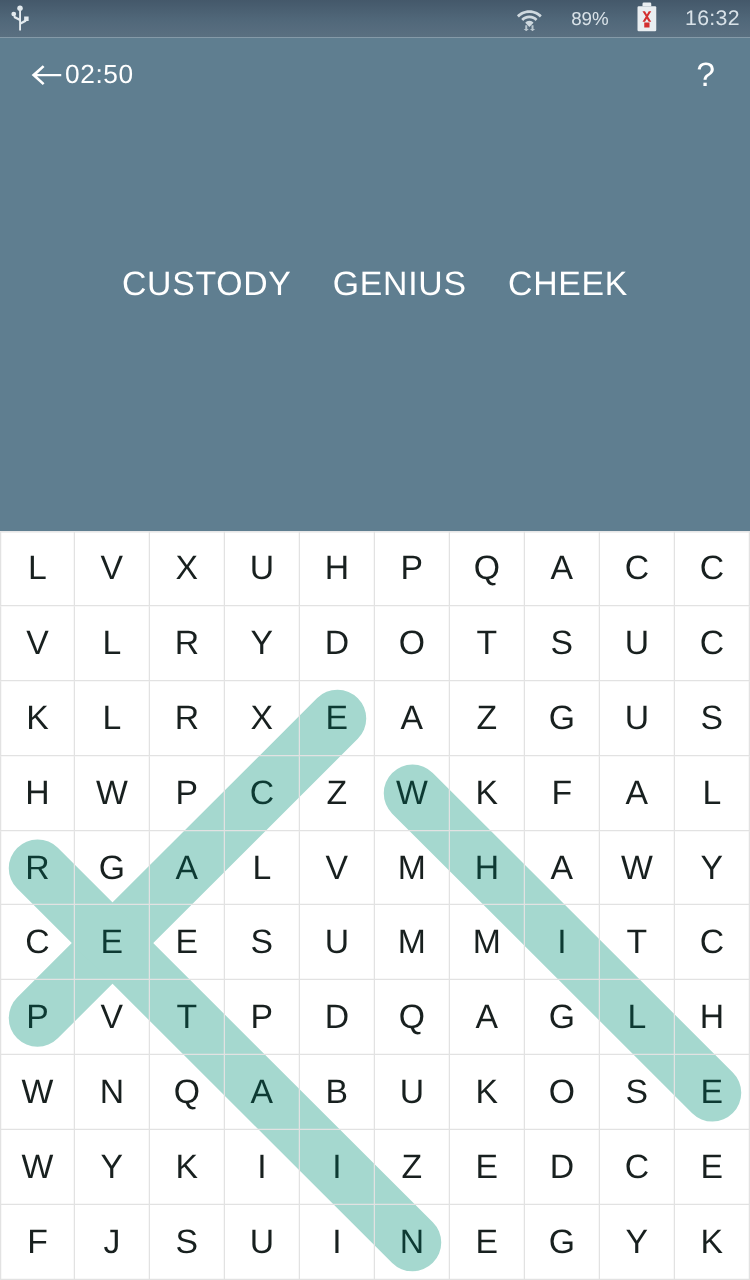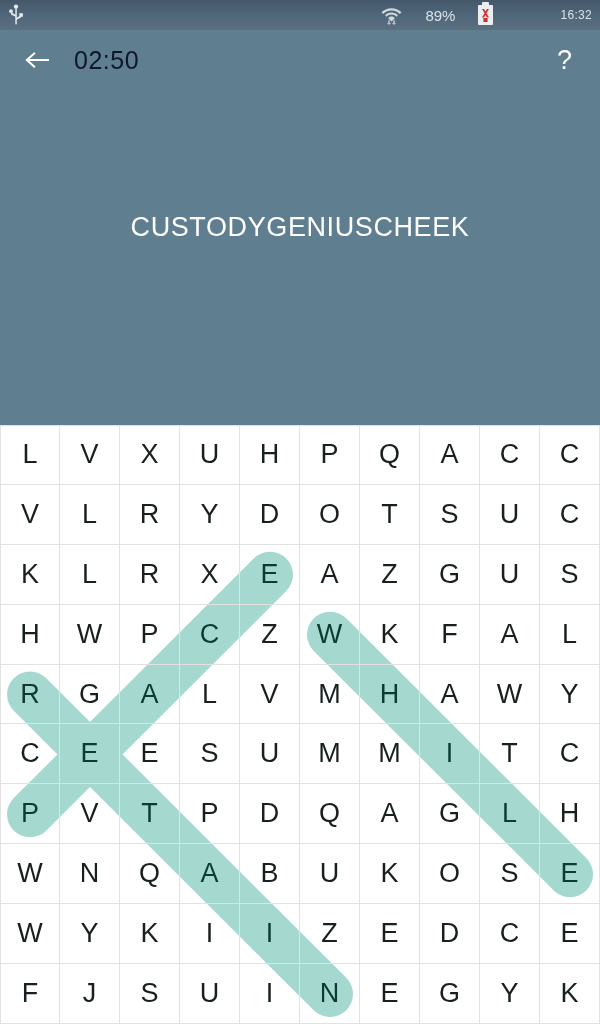--- a/index.html
+++ b/index.html
@@ -15,23 +15,22 @@
   .statusbar {
     position:absolute; top:0; left:0;
     width:600px; height:30px;
     background:linear-gradient(to bottom,#44586a 0%,#51687a 55%,#5a7081 100%);
     display:flex; align-items:center;
     padding:0 8px;
   }
   .sb-left { display:flex; align-items:center; gap:6px; }
   .sb-right { margin-left:auto; display:flex; align-items:center; gap:23px; }
   .sb-text {
-    color:#d9e2e8; font-size:12px; letter-spacing:.3px;
+    color:#d9e2e8; font-size:17px; letter-spacing:.3px;
     font-family:"Liberation Sans", sans-serif;
-    margin-left:44px;
   }
   .sb-pct { color:#d9e2e8; font-size:15px; }
   .icon-usb, .icon-wifi { display:block; }
   .batt-icon {
     width:15px; height:20px;
     background:#e9eef1;
     border-radius:1px;
     position:relative;
     display:flex; align-items:center; justify-content:center;
   }
@@ -49,33 +48,33 @@
   .appbar {
     height:60px; display:flex; align-items:center;
     padding:0 22px;
   }
   .back-arrow {
     width:30px; height:30px;
     display:flex; align-items:center; justify-content:center;
     cursor:pointer;
   }
   .timer {
-    color:#0f172a; font-size:25px; margin-left:22px;
+    color:#ffffff; font-size:21px; 
     letter-spacing:.5px;
   }
   .help-btn {
     margin-left:auto; color:#ffffff; font-size:27px;
     font-weight:400; line-height:1; cursor:pointer;
     padding:0 6px;
   }
   .wordlist {
     position:absolute; top:0; left:0;
     width:600px; height:395px;
     display:flex; align-items:center; justify-content:center;
-    flex-wrap:wrap;
+    gap:33px; flex-wrap:wrap;
     padding:0 20px;
     pointer-events:none;
   }
   .word {
     color:#ffffff; font-size:27px; letter-spacing:.6px;
     white-space:nowrap;
   }
 
   
   .gridwrap {

